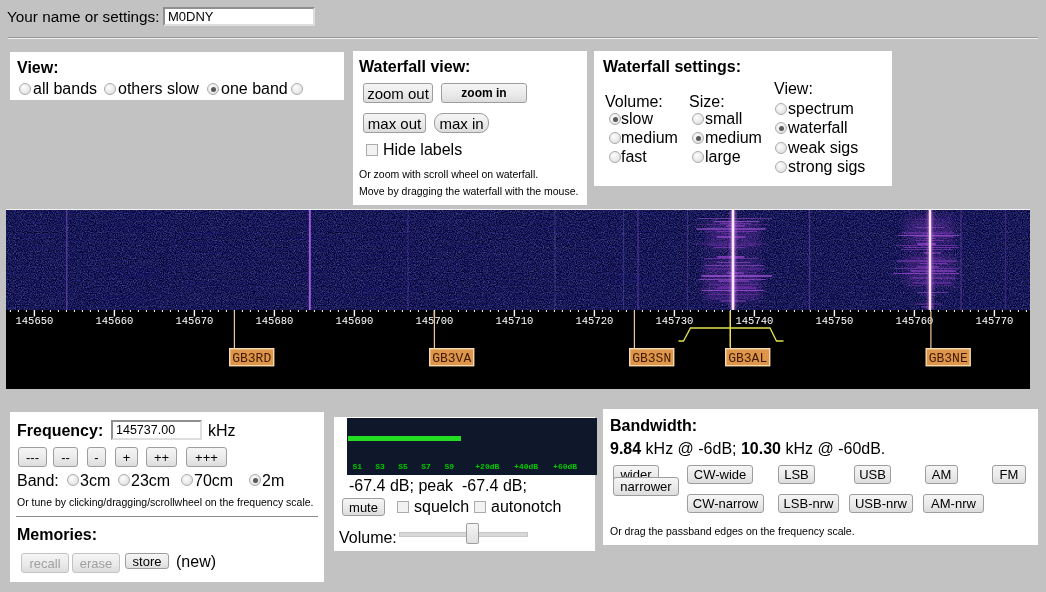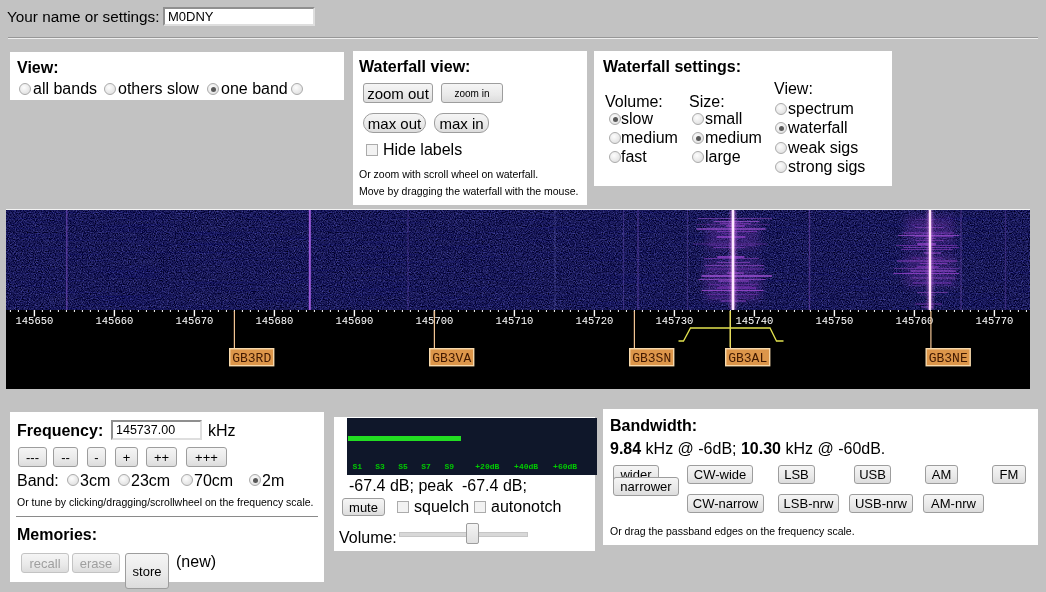--- a/index.html
+++ b/index.html
@@ -28,22 +28,22 @@
     <span class="lbl" style="left:108px;top:28px;">others slow</span>
   <span class="rd on" style="left:197px;top:31px;"></span>
     <span class="lbl" style="left:211px;top:28px;">one band</span>
   <span class="rd" style="left:281px;top:31px;"></span>
     <span class="lbl" style="left:312px;top:28px;margin-left:30px;">blind</span>
 </div>
 
 <div class="panel" style="left:353px;top:51px;width:234px;height:154px;">
   <div class="hd" style="position:absolute;left:6px;top:7px;">Waterfall view:</div>
   <button class="btn" style="left:10px;top:32px;width:70px;height:20px;font-size:15px;">zoom out</button>
-  <button class="btn" style="left:88px;top:32px;width:62px;height:20px;font-size:10px;">zoom in</button>
-  <button class="btn" style="left:10px;top:62px;width:63px;height:20px;font-size:15px;border-radius:10px;">max out</button>
+  <button class="btn" style="left:88px;top:32px;width:86px;height:20px;font-size:12px;font-weight:bold;">zoom in</button>
+  <button class="btn" style="left:10px;top:62px;width:63px;height:20px;font-size:15px;">max out</button>
   <button class="btn" style="left:81px;top:62px;width:55px;height:20px;font-size:15px;border-radius:9px;">max in</button>
   <span class="cb" style="left:13px;top:93px;"></span>
     <span class="lbl" style="left:30px;top:90px;">Hide labels</span>
   <div class="lbl sm" style="left:6px;top:117px;">Or zoom with scroll wheel on waterfall.</div>
   <div class="lbl sm" style="left:6px;top:134px;">Move by dragging the waterfall with the mouse.</div>
 </div>
 
 <div class="panel" style="left:594px;top:51px;width:298px;height:135px;">
   <div class="hd" style="position:absolute;left:9px;top:7px;">Waterfall settings:</div>
   <div class="lbl" style="left:11px;top:42px;">Volume:</div>
@@ -359,21 +359,21 @@
     <span class="lbl" style="left:121px;top:60px;">23cm</span>
   <span class="rd" style="left:171px;top:62px;"></span>
     <span class="lbl" style="left:184px;top:60px;">70cm</span>
   <span class="rd on" style="left:239px;top:62px;"></span>
     <span class="lbl" style="left:252px;top:60px;">2m</span>
   <div class="lbl sm" style="left:7px;top:84px;">Or tune by clicking/dragging/scrollwheel on the frequency scale.</div>
   <div class="abs" style="left:6px;top:104px;width:302px;border-top:1px solid #8a8a8a;"></div>
   <div class="hd" style="position:absolute;left:7px;top:114px;">Memories:</div>
   <button class="btn dis" style="left:11px;top:141px;width:48px;height:20px;font-size:13px;">recall</button>
   <button class="btn dis" style="left:62px;top:141px;width:48px;height:20px;font-size:13px;">erase</button>
-  <button class="btn" style="left:115px;top:141px;width:44px;height:36px;font-size:13px;">store</button>
+  <button class="btn" style="left:115px;top:141px;width:44px;height:16px;font-size:13px;">store</button>
   <span class="lbl" style="left:166px;top:141px;">(new)</span>
 </div>
 
 <div class="panel" style="left:334px;top:417px;width:261px;height:134px;">
   <div class="abs" style="left:5px;top:1px;width:250px;height:57px;background:#0f172a;margin-left:8px;">
     <div class="abs" style="left:0.5px;top:18px;width:113px;height:5px;background:#22dd22;"></div>
     <span class="abs" style="left:5.4px;top:44px;font:bold 8px 'Liberation Mono',monospace;color:#00cc00;">S1</span>
       <span class="abs" style="left:28.3px;top:44px;font:bold 8px 'Liberation Mono',monospace;color:#00cc00;">S3</span>
       <span class="abs" style="left:51.2px;top:44px;font:bold 8px 'Liberation Mono',monospace;color:#00cc00;">S5</span>
       <span class="abs" style="left:74.3px;top:44px;font:bold 8px 'Liberation Mono',monospace;color:#00cc00;">S7</span>

